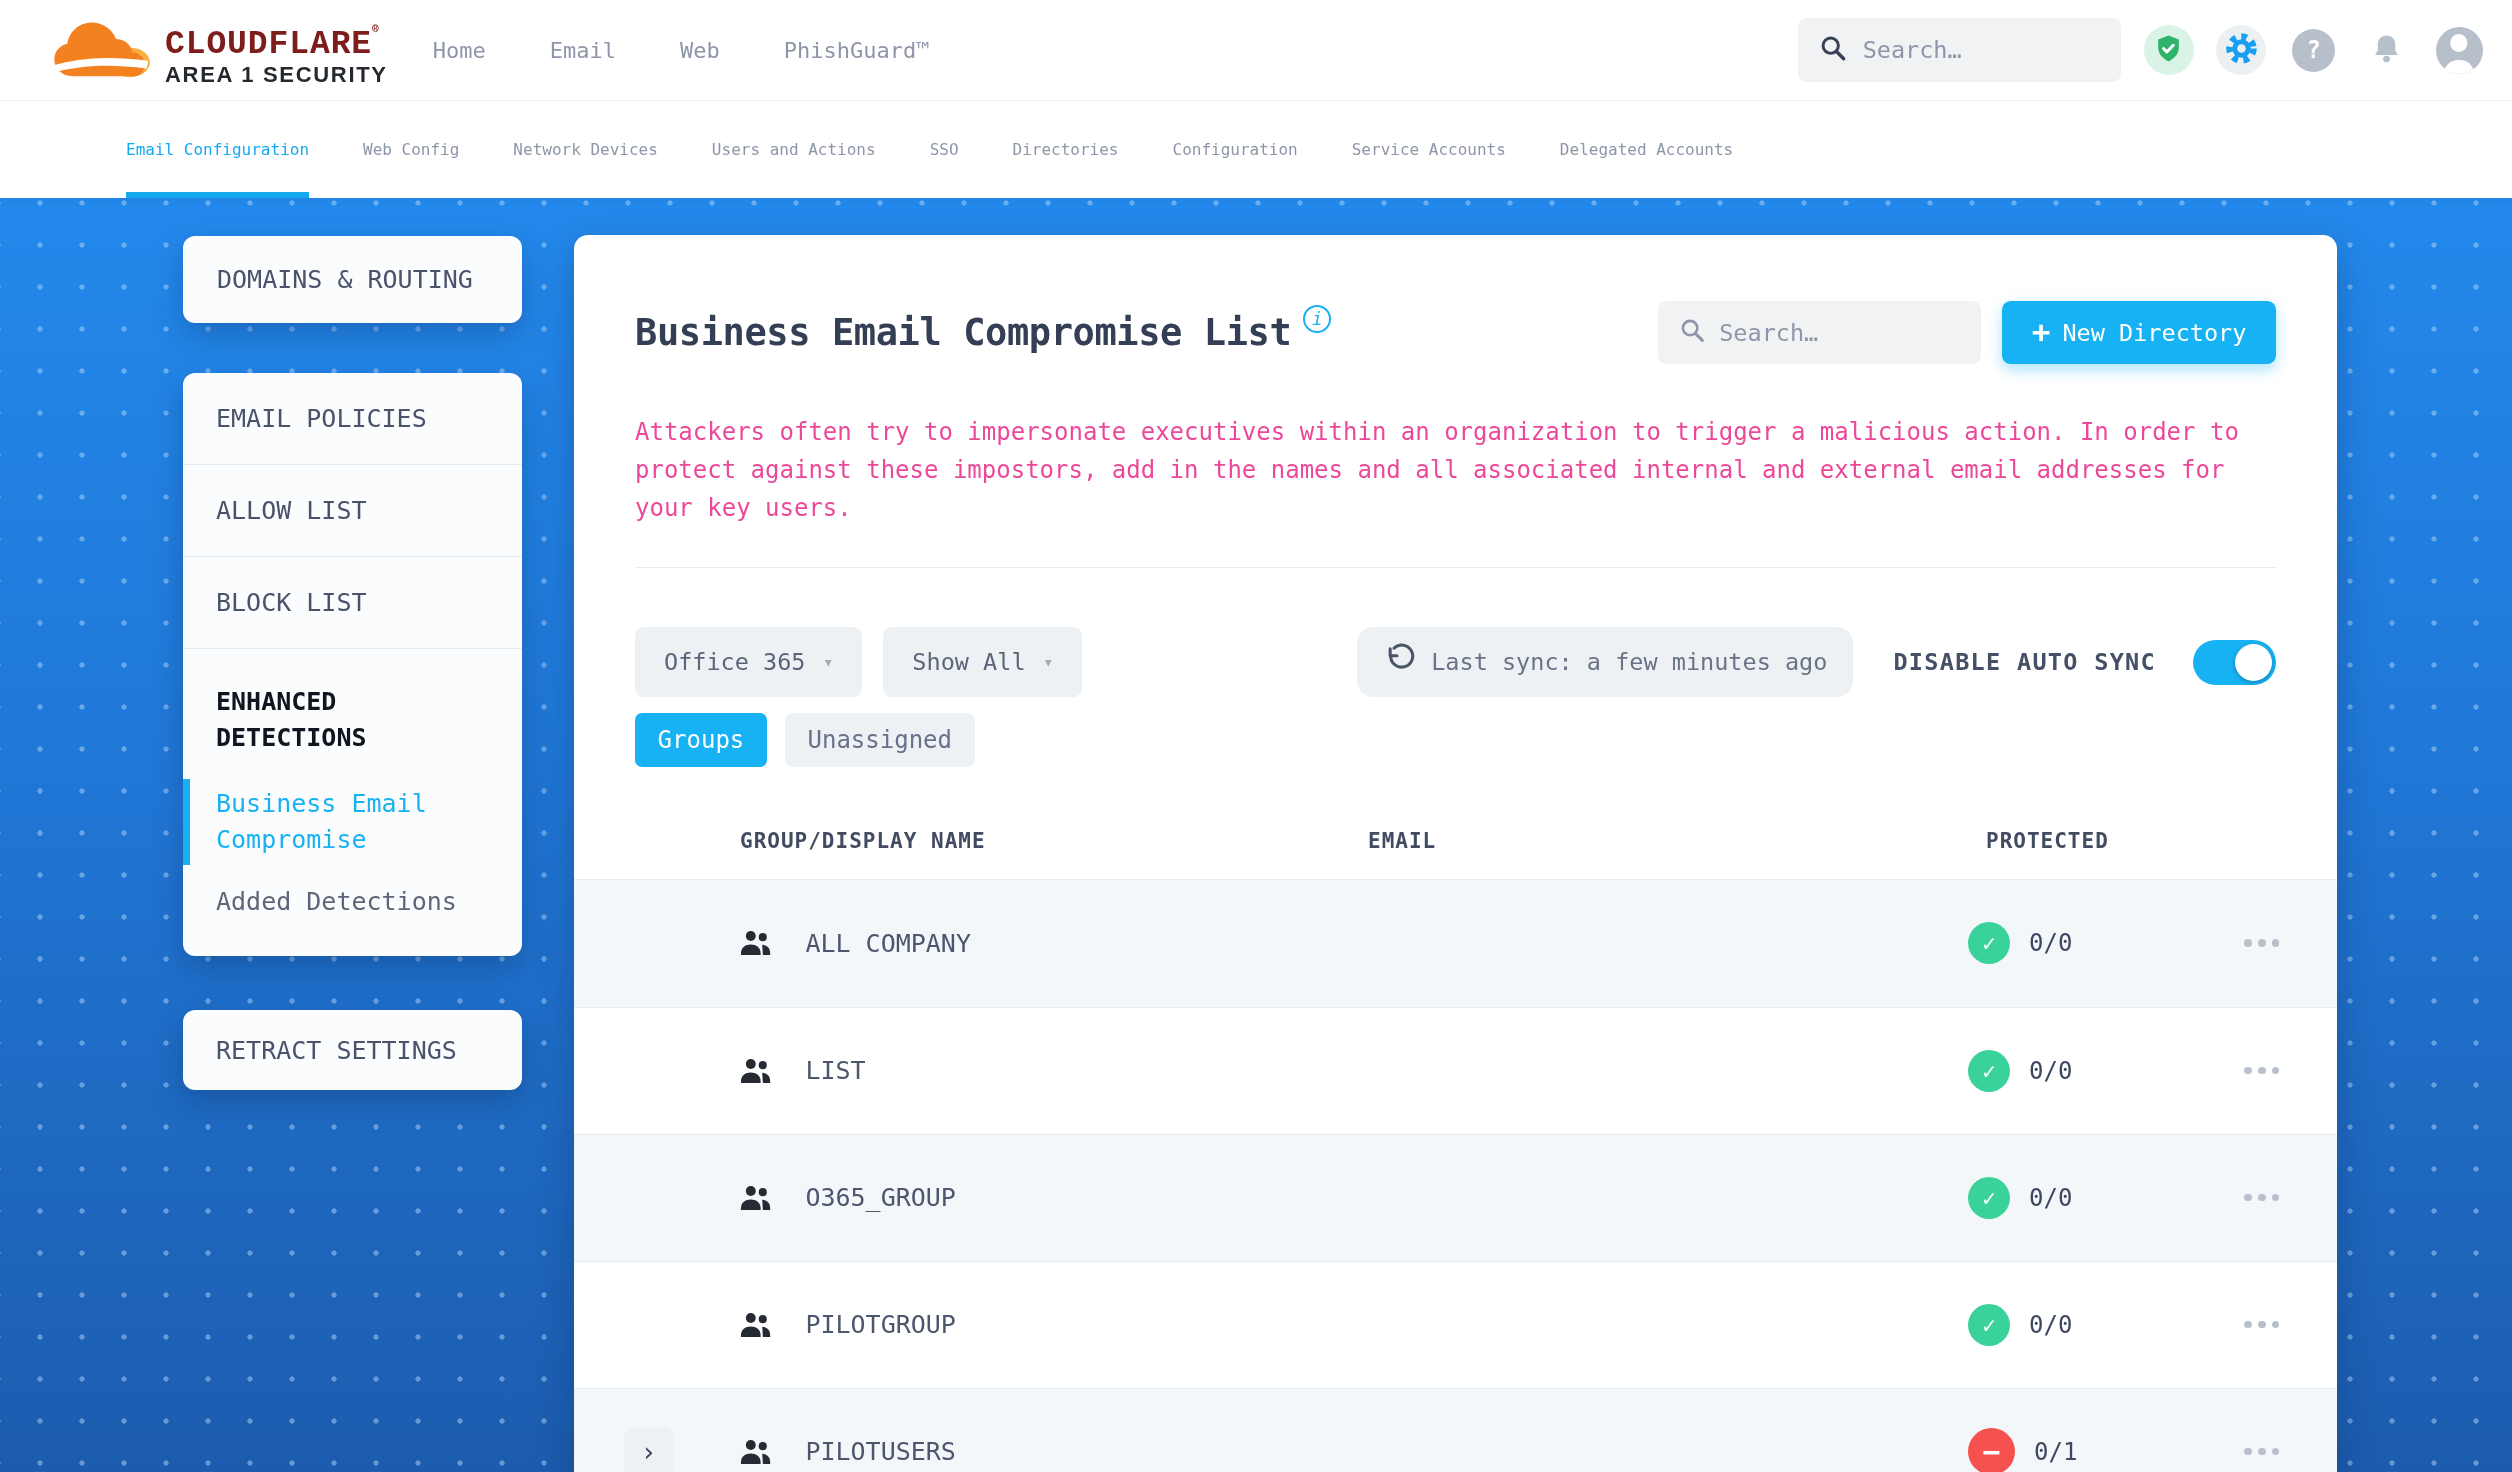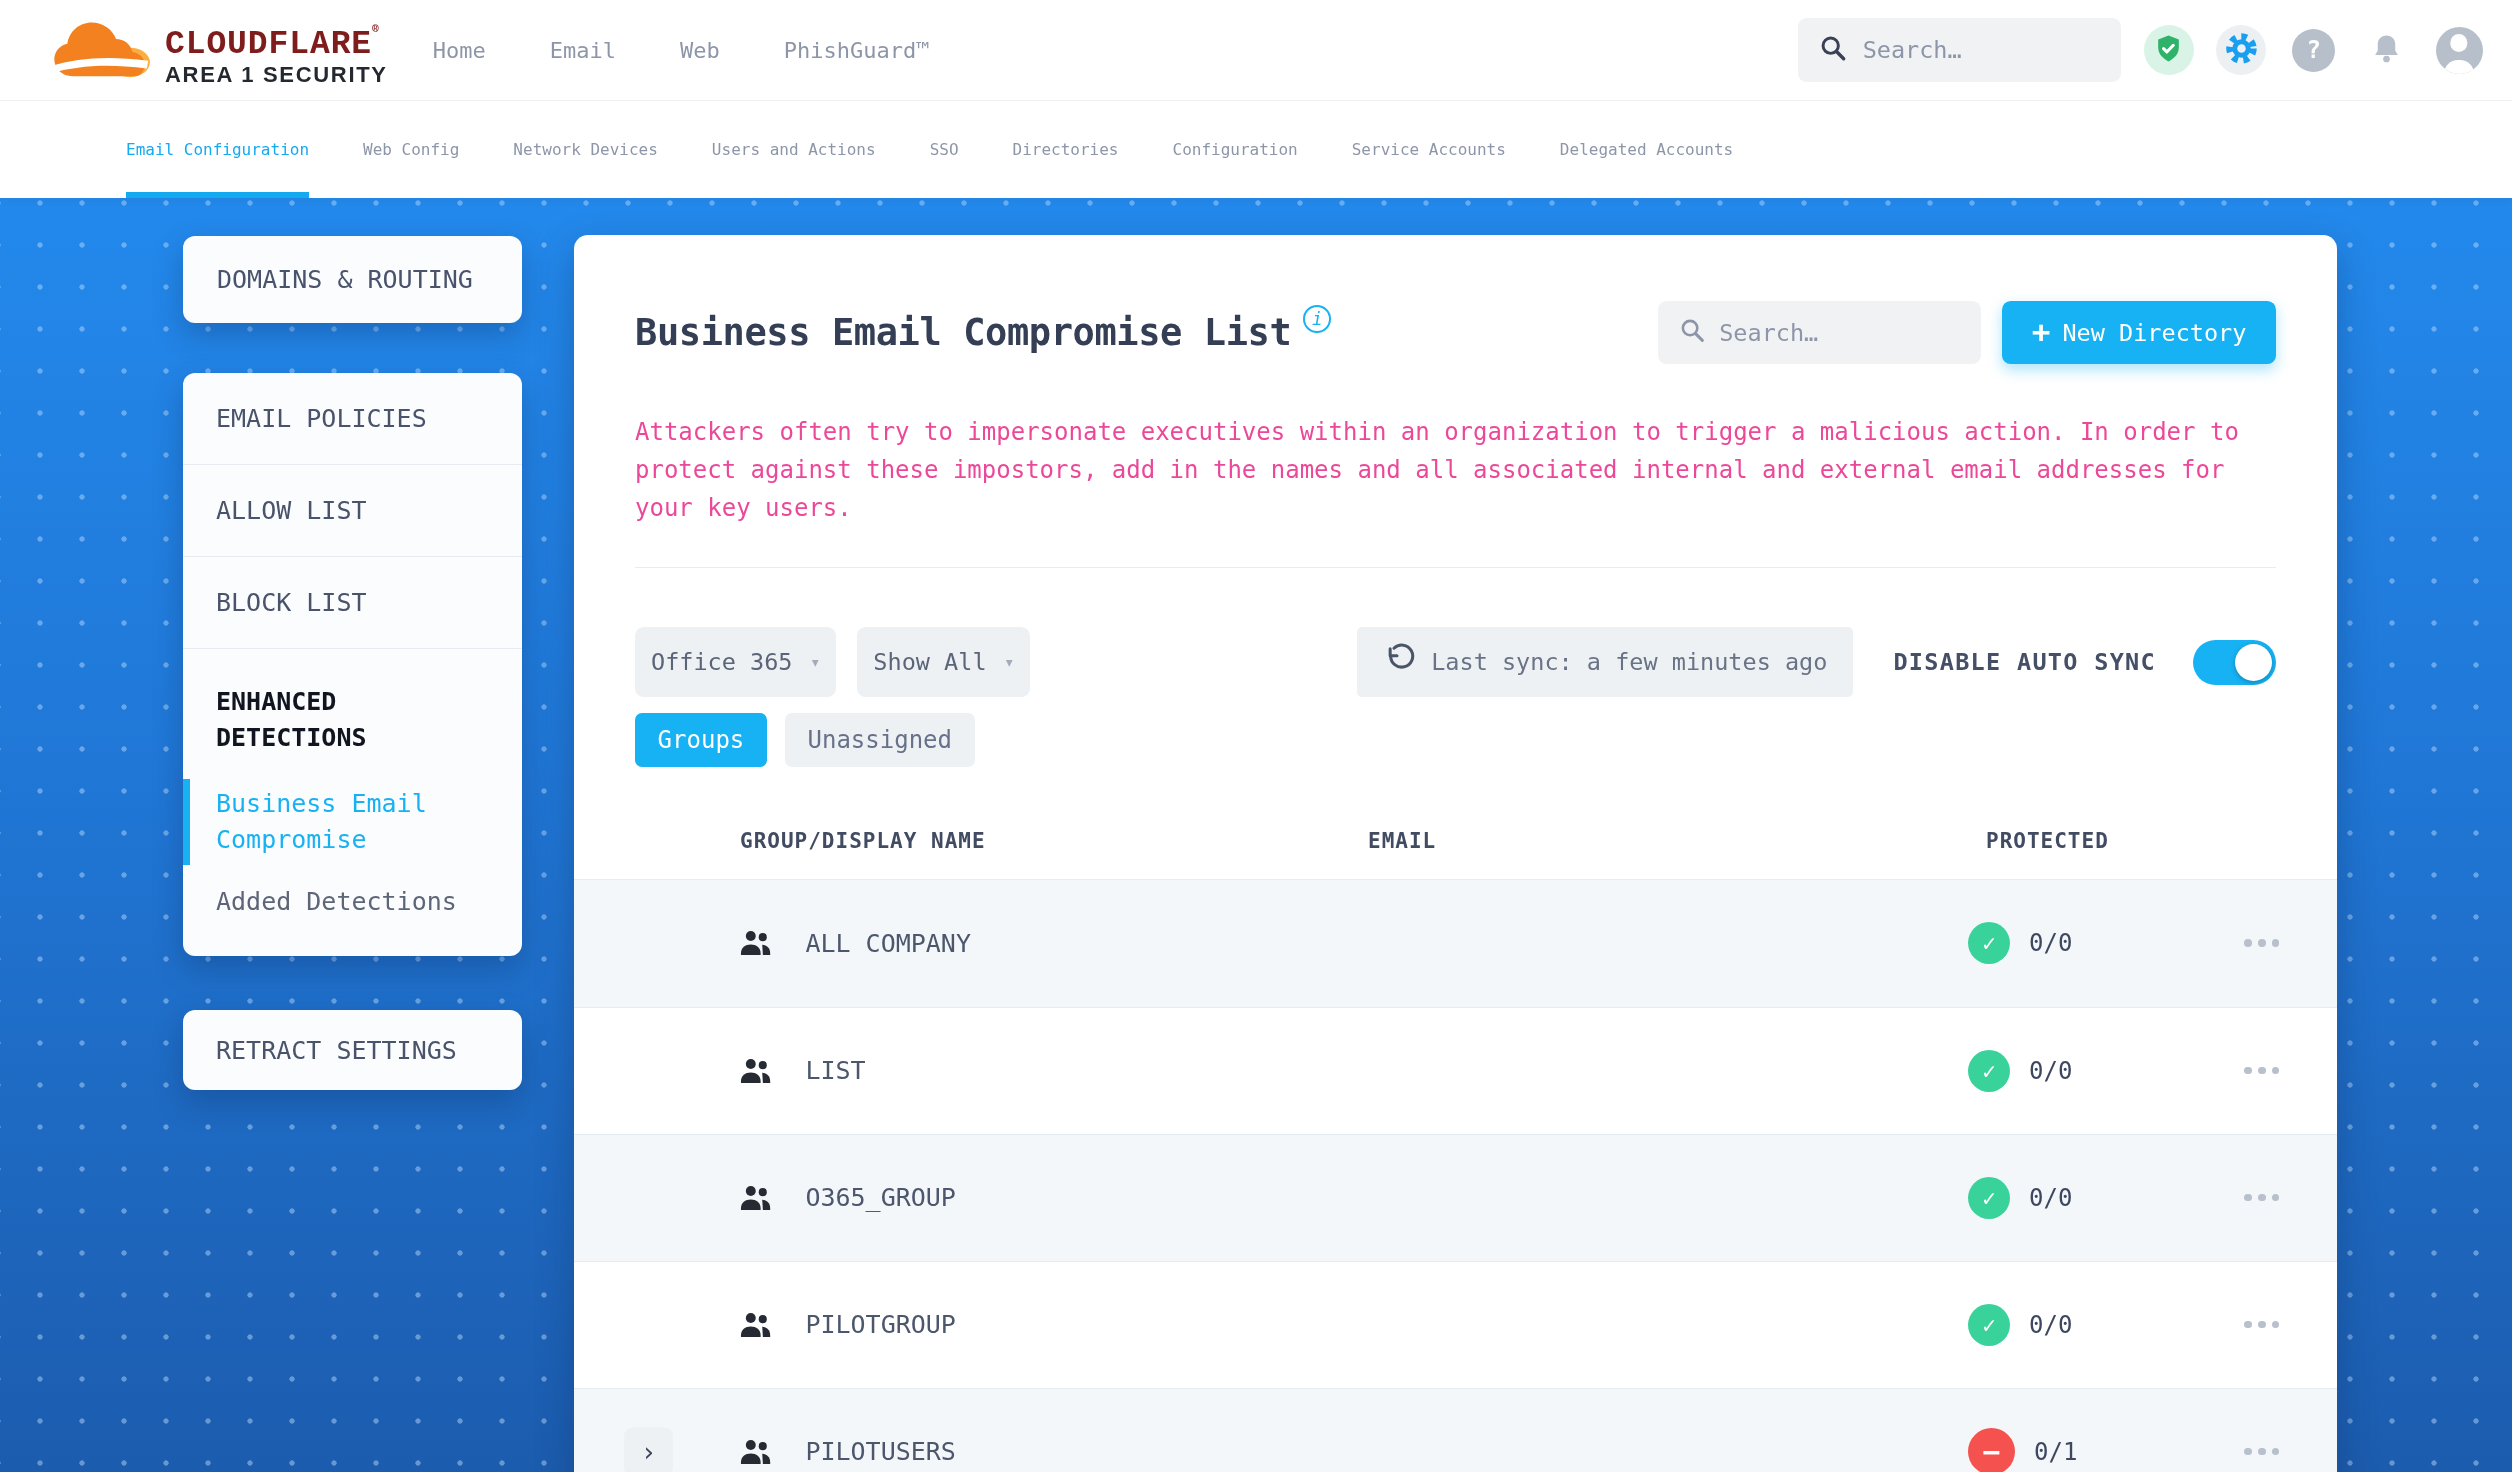--- a/index.html
+++ b/index.html
@@ -86,25 +86,25 @@
   .csearch input { border:none; outline:none; background:transparent; font-family:inherit;
     font-size:23.5px; color:#3c4254; width:100%; margin-left:12px; }
   .csearch input::placeholder { color:#8d96a8; }
   .newdir { height:63px; padding:0 29.6px; background:#16b2f4; border:none; border-radius:8.7px;
     color:#fff; font-family:inherit; font-size:23.5px; display:flex; align-items:center; gap:12px;
     cursor:pointer; box-shadow:0 5.2px 14px rgba(22,178,244,.35); }
   .newdir .plus { font-size:31px; font-weight:bold; transform:translateY(-1.7px); }
   .desc { margin-top:49px; max-width:1667px; font-size:24px; line-height:38px; color:#ec4899; }
   .divider { margin-top:40px; border-top:1.7px solid #e8ecf1; }
   .filters { margin-top:59px; display:flex; align-items:center; }
-  .selbox { height:70px; padding:0 16px; background:#eef1f4; border-radius:8.7px; display:flex;
+  .selbox { height:70px; padding:0 29px; background:#eef1f4; border-radius:8.7px; display:flex;
     align-items:center; color:#5b6579; font-size:23.5px; cursor:pointer; margin-right:21px; }
   .selbox .chev { color:#a3abba; font-size:17.4px; margin-left:17.4px; }
   .syncpill { margin-left:auto; height:70px; padding:0 26px; background:#eef1f4;
-    border-radius:5px; display:flex; align-items:center; gap:15.6px; color:#697387;
+    border-radius:16px; display:flex; align-items:center; gap:15.6px; color:#697387;
     font-size:23.5px; cursor:pointer; }
   .autolabel { margin-left:40px; font-size:23.5px; font-weight:bold; letter-spacing:1.3px;
     color:#454f66; }
   .toggle { margin-left:37px; width:83px; height:45px; border-radius:22.6px; background:#16b2f4;
     position:relative; cursor:pointer; flex:none; }
   .toggle .knob { position:absolute; top:4.3px; right:4.3px; width:37px; height:37px;
     border-radius:50%; background:#fff; box-shadow:0 1.7px 5.2px rgba(0,0,0,.25); }
   .chips { margin-top:15.6px; display:flex; gap:18px;text-align:right; }
   .chip { height:54px; padding:0 22.6px; border-radius:7px; font-size:24px; display:flex;
     align-items:center; cursor:pointer; }

